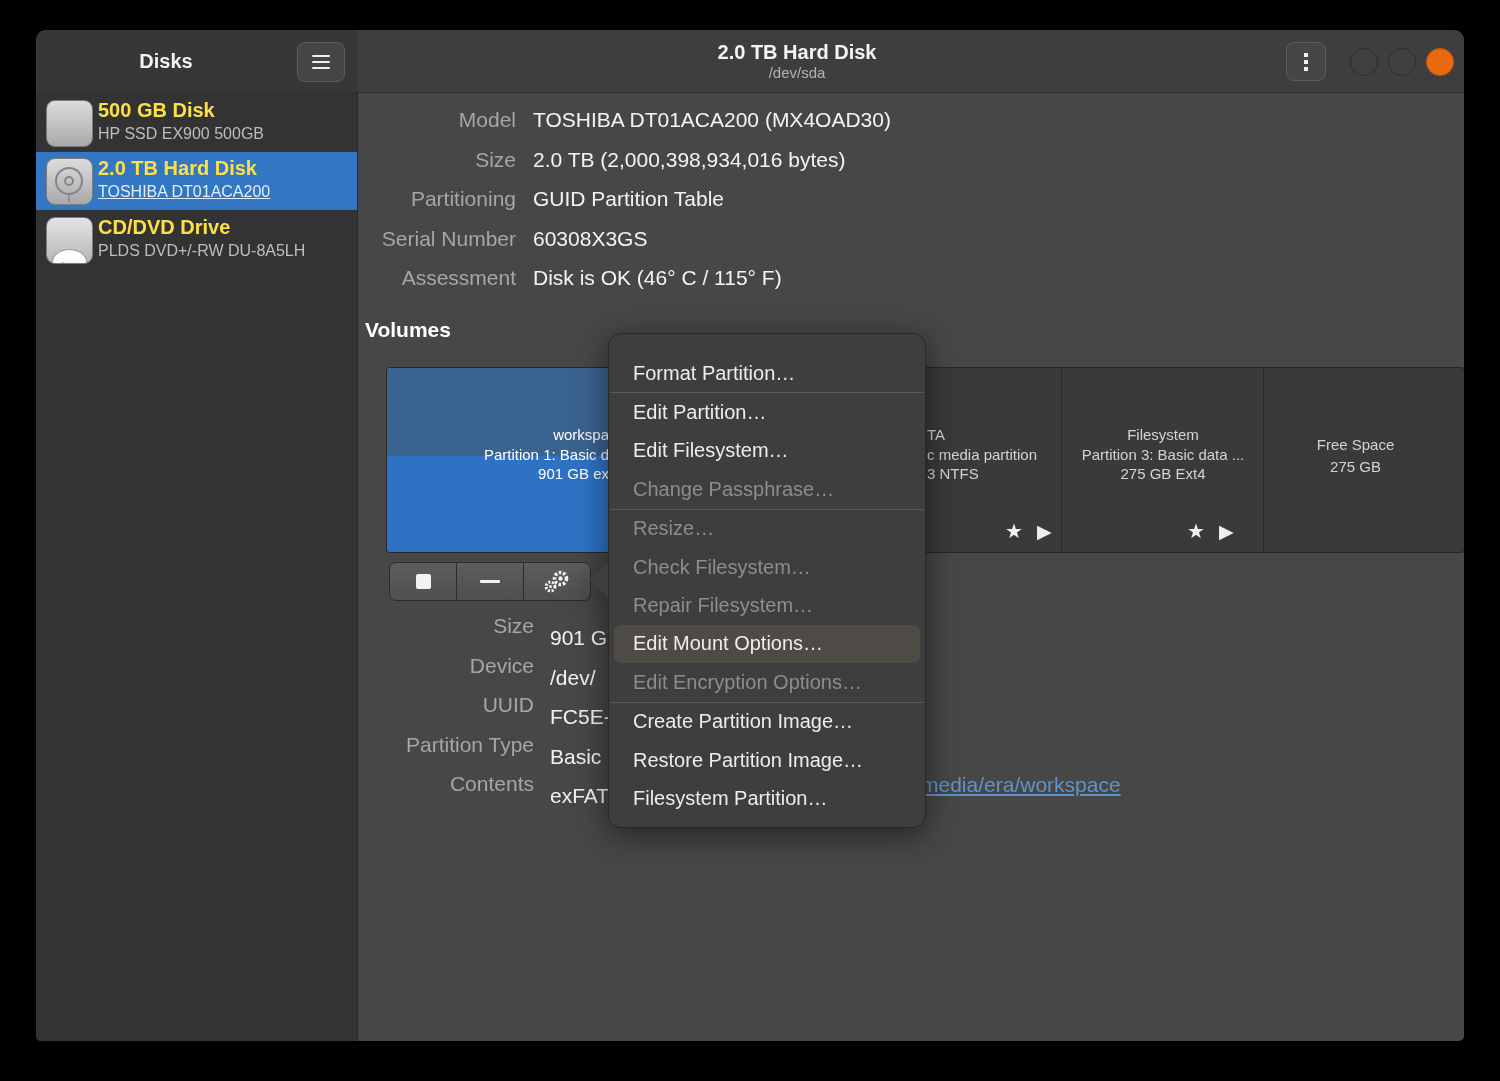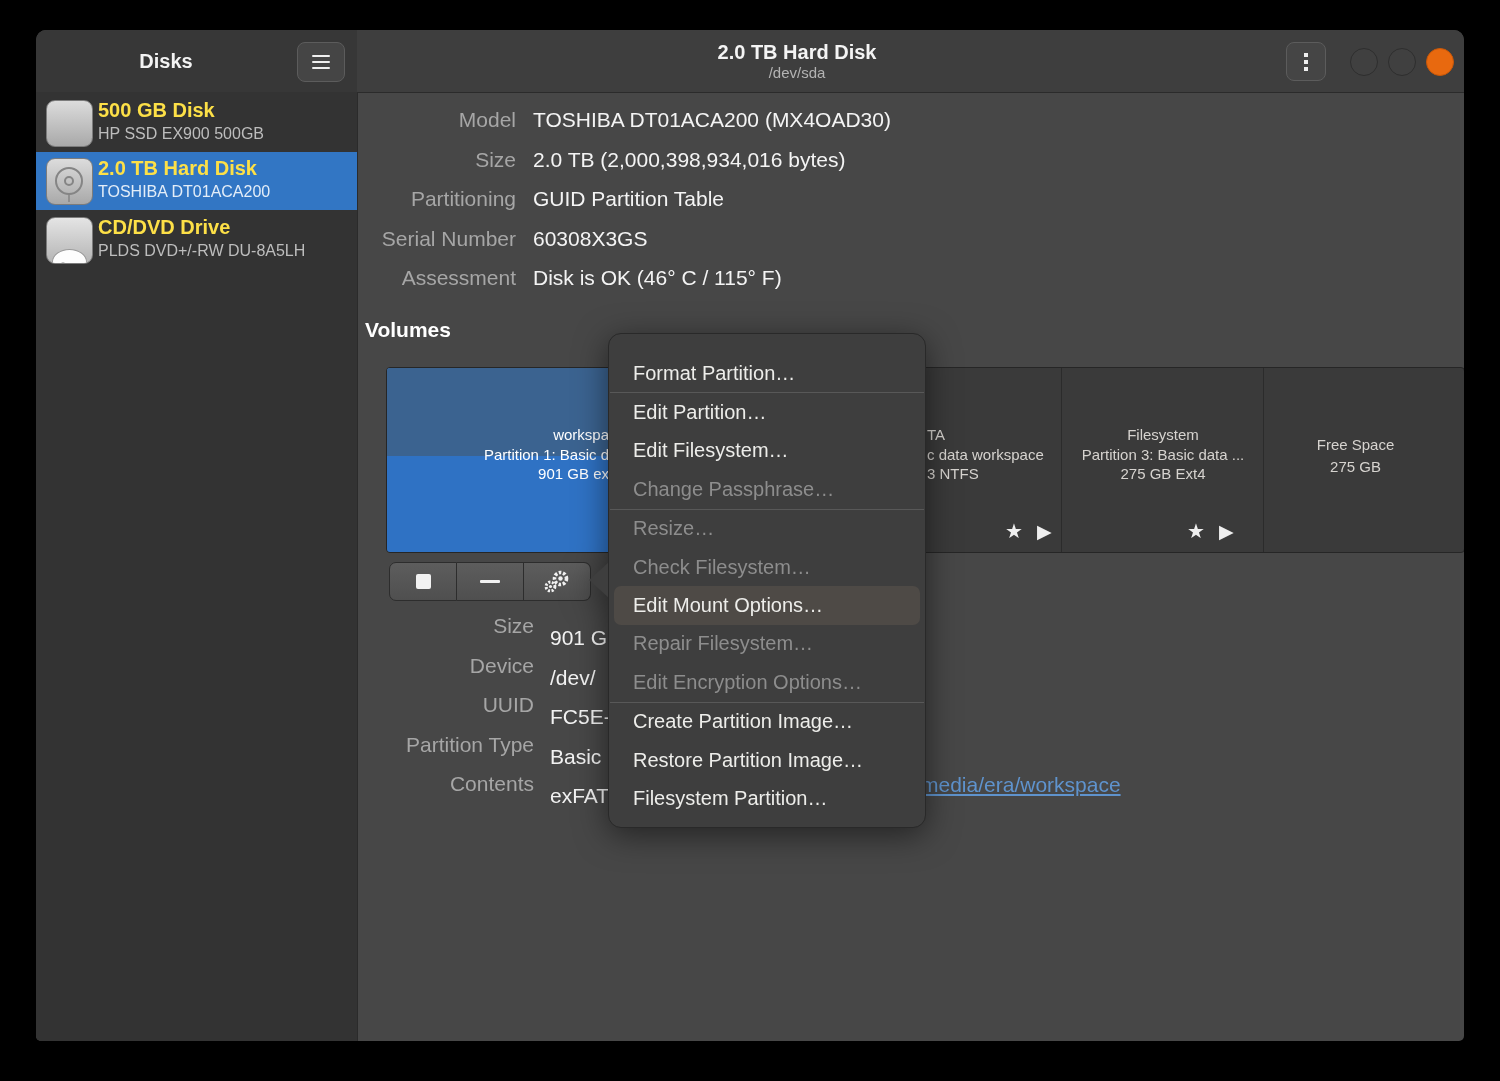--- a/index.html
+++ b/index.html
@@ -36,21 +36,21 @@
   .dev-icon{position:absolute;left:10px;top:6px;width:45px;height:45px;border-radius:9px;
             background:linear-gradient(#dcdcdc,#a9a9a9);border:1px solid #7c7c7c;overflow:hidden;}
   .ssd-label{position:absolute;left:0;bottom:2px;width:100%;text-align:center;
              color:#6e6e6e;font-size:13px;font-weight:bold;letter-spacing:0;margin-left:35px;}
   .dvd-icon{background:linear-gradient(#e4e4e4,#b5b5b5);}
   .dvd-disc{position:absolute;left:5px;bottom:-12px;width:33px;height:24px;border-radius:50%;
             background:#fdfdfd;border:1px solid #9a9a9a;}
   .dvd-hole{position:absolute;left:14px;bottom:-3px;width:4px;height:4px;border-radius:50%;background:#bcbcbc;}
   .dev-name{position:absolute;left:62px;top:5px;color:#fde047;font-size:20px;font-weight:bold;white-space:nowrap;}
   .dev-sub{position:absolute;left:62px;top:31px;color:#bdbdbd;font-size:16px;white-space:nowrap;}
-  .selected .dev-sub{color:#e3edf8;}
+  .selected .dev-sub{color:#e3edf8;text-decoration:underline;}
   
   .info-label{position:absolute;left:320px;width:160px;text-align:right;color:#a6a6a6;
               font-size:21px;white-space:nowrap;}
   .info-value{position:absolute;left:497px;color:#f4f4f4;font-size:21px;white-space:nowrap;}
   .volumes-heading{position:absolute;left:329px;top:288px;color:#ffffff;font-size:21px;font-weight:bold;}
   
   .vol-strip{position:absolute;left:350px;top:337px;width:1061px;height:184px;background:#3a3a3a;
              border:1px solid #262626;border-radius:4px;overflow:hidden;padding-left:16px;}
   .vol-selected{position:absolute;left:0;top:0;width:404px;height:184px;background:#2f72c4;}
   .vol-selected .band{position:absolute;left:0;top:0;width:404px;height:88px;background:#3b6390;}
@@ -159,21 +159,21 @@
 
     <div class="vol-strip">
       <div class="vol-selected">
         <div class="band"></div>
       </div>
       <div class="vol-lines on-blue" style="left:0;width:222px;top:57px;text-align:right"><span>workspa</span><br><span>Partition 1: Basic d</span><br><span>901 GB ex</span></div>
 
       <div class="vol-divider" style="left:674px"></div>
       <div class="vol-divider" style="left:876px"></div>
 
-      <div class="vol-lines" style="left:540px;top:57px"><span>TA</span><br><span>c data workspace</span><br><span>3 NTFS</span></div>
+      <div class="vol-lines" style="left:540px;top:57px"><span>TA</span><br><span>c media partition</span><br><span>3 NTFS</span></div>
       <div class="vol-glyph" style="left:618px;top:151px;font-size:20px">★</div>
       <div class="vol-glyph" style="left:650px;top:152px;font-size:19px">▶</div>
 
       <div class="vol-lines" style="left:676px;width:200px;top:57px;text-align:center"><span>Filesystem</span><br><span>Partition 3: Basic data ...</span><br><span>275 GB Ext4</span></div>
       <div class="vol-glyph" style="left:800px;top:151px;font-size:20px">★</div>
       <div class="vol-glyph" style="left:832px;top:152px;font-size:19px">▶</div>
 
       <div class="vol-lines" style="left:878px;width:181px;top:66px;text-align:center;line-height:22px"><span>Free Space</span><br><span>275 GB</span></div>
     </div>
 
@@ -210,22 +210,22 @@
       <div class="pop-arrow"></div>
       <div class="menu">
         <div class="menu-item">Format Partition…</div>
         <div class="menu-sep"></div>
         <div class="menu-item">Edit Partition…</div>
         <div class="menu-item">Edit Filesystem…</div>
         <div class="menu-item disabled">Change Passphrase…</div>
         <div class="menu-sep"></div>
         <div class="menu-item disabled">Resize…</div>
         <div class="menu-item disabled">Check Filesystem…</div>
+        <div class="menu-item disabled">Repair Filesystem…</div>
         <div class="menu-item active">Edit Mount Options…</div>
-        <div class="menu-item disabled">Repair Filesystem…</div>
         <div class="menu-item disabled">Edit Encryption Options…</div>
         <div class="menu-sep"></div>
         <div class="menu-item">Create Partition Image…</div>
         <div class="menu-item">Restore Partition Image…</div>
         <div class="menu-item">Filesystem Partition…</div>
       </div>
     </div>
 
   </div>
 </div>

